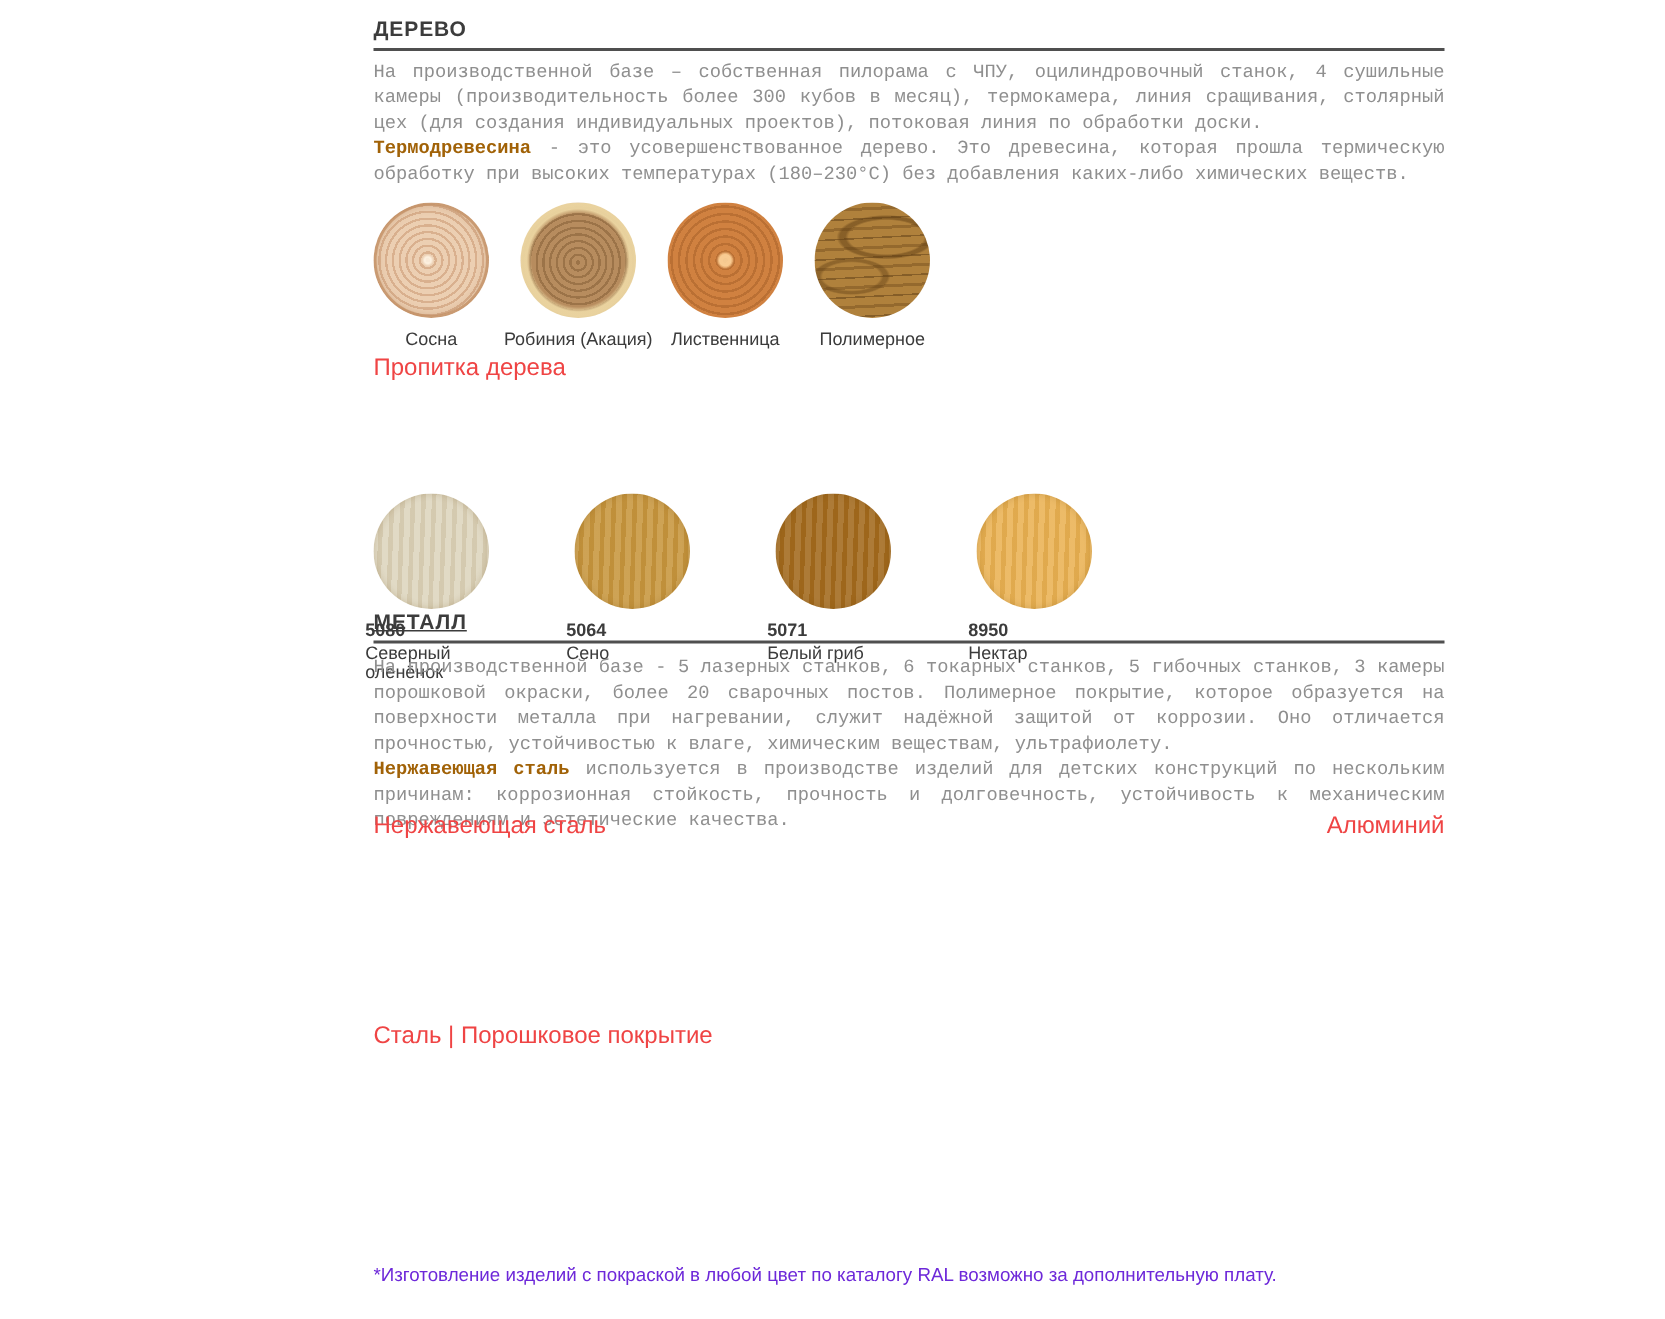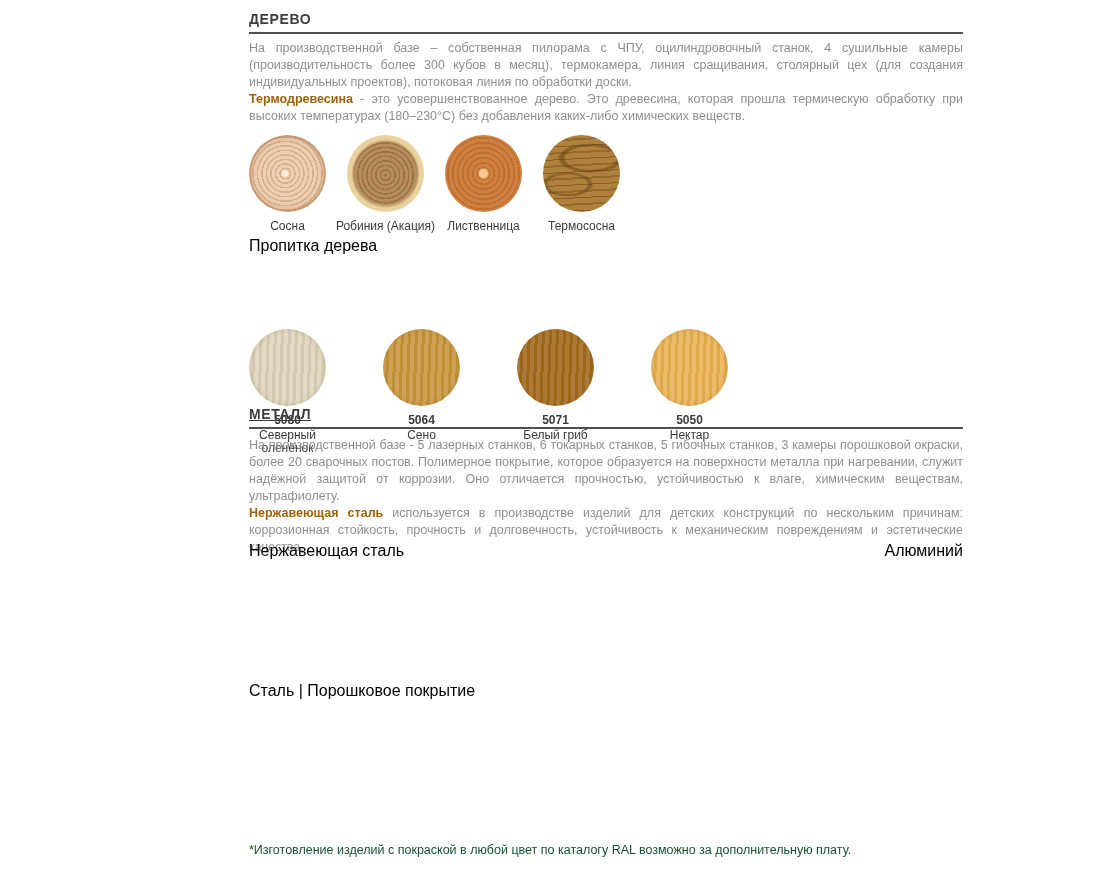--- a/index.html
+++ b/index.html
@@ -6,33 +6,33 @@
   .page{position:relative;width:1110px;height:879px;background:#ffffff;
         font-family:"Liberation Sans",sans-serif;overflow:hidden;}
   .abs{position:absolute;left:249px;width:714px;}
 
   
   .sec-h{margin:0;font-size:14px;font-weight:bold;color:#3c3c3c;
          letter-spacing:.6px;padding-bottom:5px;border-bottom:2px solid #4f4f4f;}
 
   
   .body{font-size:12.5px;line-height:17px;color:#8f8f8f;text-align:justify;}
-  .body p{margin:0;}
+  .body p{margin:0;font-family:Liberation Mono, monospace;}
   .body b{font-weight:bold;color:#a16207;}
 
   
-  .sub-h{margin:0;font-size:16px;font-weight:400;color:#000000;}
+  .sub-h{margin:0;font-size:16px;font-weight:400;color:#ef4444;}
   .sub-h-row{display:flex;justify-content:space-between;align-items:baseline;}
 
   
   .row{display:flex;position:relative;}
   .col{position:relative;width:77px;margin-right:21px;flex:none;}
   .col-right{position:absolute;right:1px;top:0;width:77px;}
   .lbl{position:absolute;top:85px;left:50%;transform:translateX(-50%);
-       font-size:12px;line-height:13px;color:#3b3b3b;text-align:center;white-space:nowrap;}
+       font-size:12px;line-height:13px;color:#3b3b3b;text-align:left;white-space:nowrap;}
   .lbl.wrap{white-space:normal;width:88px;}
   .lbl .code{font-weight:bold;display:block;margin-bottom:2px;}
 
   .circle{width:77px;height:77px;border-radius:50%;}
 
   
   .sl-sosna{background:
     radial-gradient(circle at 47% 50%, rgba(255,245,230,.85) 0 4%, rgba(0,0,0,0) 7%),
     repeating-radial-gradient(circle at 47% 50%, rgba(186,126,84,.38) 0 1.5px, rgba(0,0,0,0) 1.5px 4.5px),
     var(--c);
@@ -64,21 +64,21 @@
     radial-gradient(ellipse at 30% 20%, rgba(255,255,255,.95) 0 5%, rgba(255,255,255,0) 20%),
     linear-gradient(180deg,#8d8d8d 0%,#3a3a3a 15%,#161616 35%,#4a4a4a 50%,#c6c6c6 60%,#efefef 72%,#9a9a9a 86%,#d6d6d6 100%);}
   .matte{background:
     radial-gradient(circle at 35% 28%, rgba(255,255,255,.4) 0%, rgba(255,255,255,0) 45%, rgba(0,0,0,.3) 95%),
     var(--c);}
   .plate{width:75px;height:75px;border-radius:50%;background:
     repeating-linear-gradient(45deg, rgba(255,255,255,.55) 0 2px, rgba(255,255,255,0) 2px 5px, rgba(96,102,108,.35) 5px 7px, rgba(255,255,255,0) 7px 11px),
     repeating-linear-gradient(-45deg, rgba(255,255,255,.5) 0 2px, rgba(255,255,255,0) 2px 6px, rgba(96,102,108,.3) 6px 8px, rgba(255,255,255,0) 8px 12px),
     var(--c);}
 
-  .footnote{font-size:12.5px;color:#14532d;}
+  .footnote{font-size:12.5px;color:#6d28d9;}
 
   
   #wood-heading{top:11px;}
   #wood-body{top:40px;}
   #wood-row{top:135px;}
   #stain-heading{top:237px;}
   #stain-row{top:252px;gap:36px;}
   #metal-heading{top:406px;text-decoration:underline;}
   #metal-body{top:437px;}
   #metal-subheads{top:542px;}
@@ -107,42 +107,42 @@
     <div class="col">
       <div class="circle sl-robinia" style="--c: #b78c5e;"></div>
       <div class="lbl">Робиния (Акация)</div>
     </div>
     <div class="col">
       <div class="circle sl-larch" style="--c: #d08140;"></div>
       <div class="lbl">Лиственница</div>
     </div>
     <div class="col">
       <div class="circle sl-thermo" style="--c: #b0813c;"></div>
-      <div class="lbl">Термососна</div>
+      <div class="lbl">Полимерное</div>
     </div>
   </div>
 
   <h3 class="abs sub-h" id="stain-heading">Пропитка дерева</h3>
 
   <div class="abs row" id="stain-row">
     <div class="col">
       <div class="circle stain" style="--c: #ddd5bd;"></div>
       <div class="lbl wrap"><span class="code">5080</span><span>Северный оленёнок</span></div>
     </div>
     <div class="col">
       <div class="circle stain" style="--c: #c7963e;"></div>
       <div class="lbl wrap"><span class="code">5064</span><span>Сено</span></div>
     </div>
     <div class="col">
       <div class="circle stain" style="--c: #a2691c;"></div>
       <div class="lbl wrap"><span class="code">5071</span><span>Белый гриб</span></div>
     </div>
     <div class="col">
       <div class="circle stain" style="--c: #eab253;"></div>
-      <div class="lbl wrap"><span class="code">5050</span><span>Нектар</span></div>
+      <div class="lbl wrap"><span class="code">8950</span><span>Нектар</span></div>
     </div>
   </div>
 
   <h2 class="abs sec-h" id="metal-heading">МЕТАЛЛ</h2>
 
   <div class="abs body" id="metal-body">
     <p>На производственной базе - 5 лазерных станков, 6 токарных станков, 5 гибочных станков, 3 камеры порошковой окраски, более 20 сварочных постов. Полимерное покрытие, которое образуется на поверхности металла при нагревании, служит надёжной защитой от коррозии. Оно отличается прочностью, устойчивостью к влаге, химическим веществам, ультрафиолету.</p>
     <p><b>Нержавеющая сталь</b><span> используется в производстве изделий для детских конструкций по нескольким причинам: коррозионная стойкость, прочность и долговечность, устойчивость к механическим повреждениям и эстетические качества.</span></p>
   </div>
 

